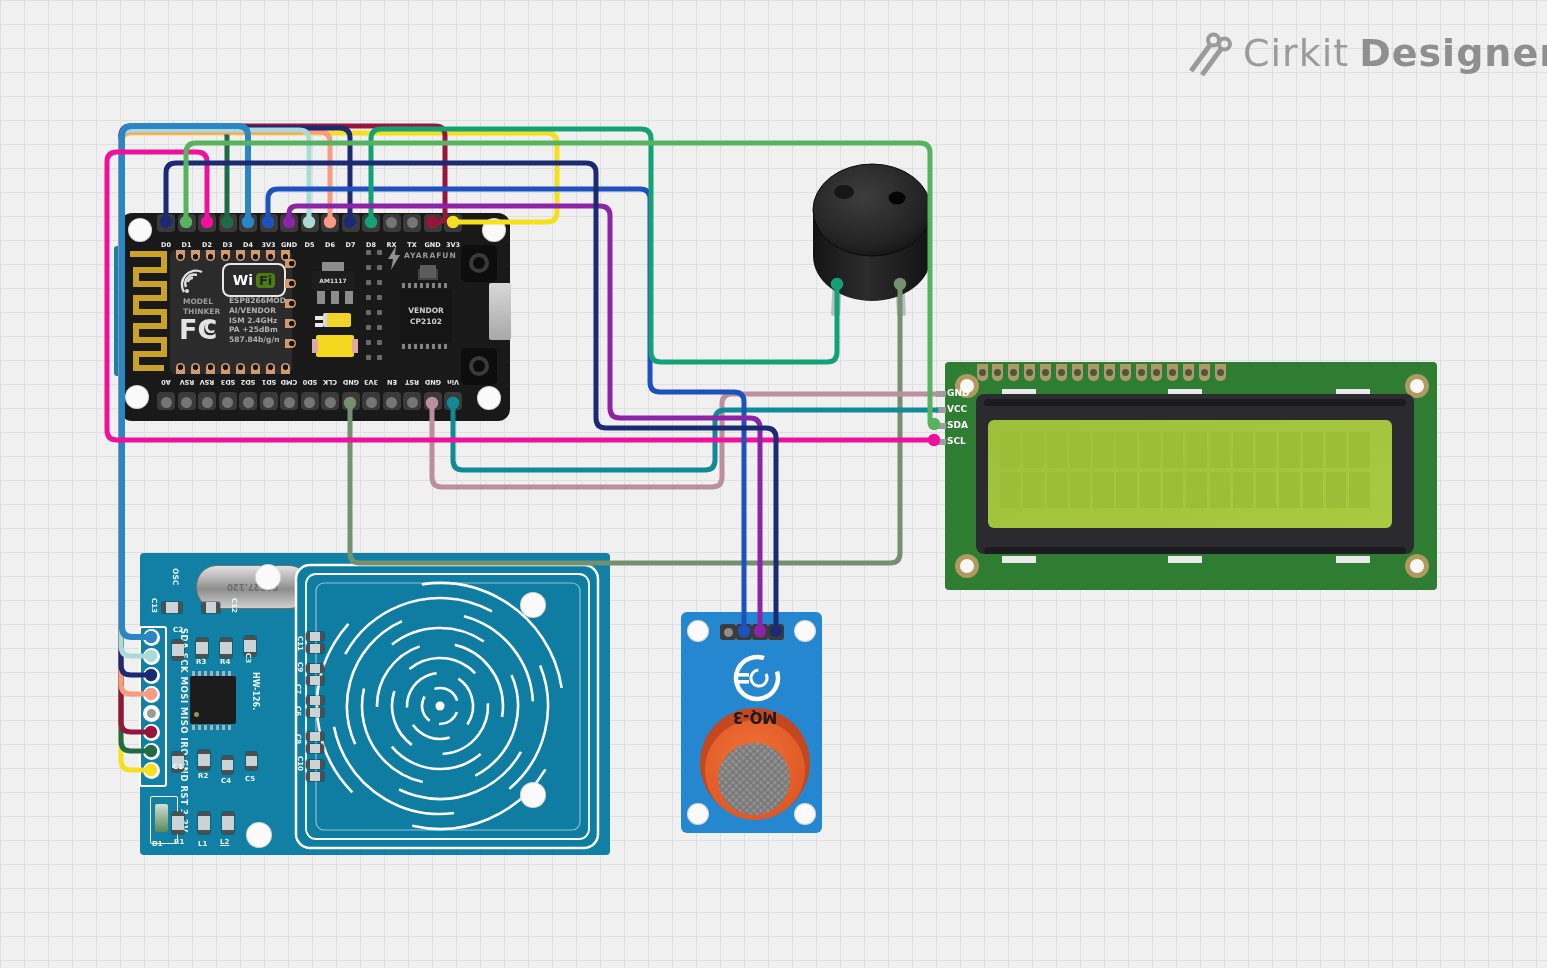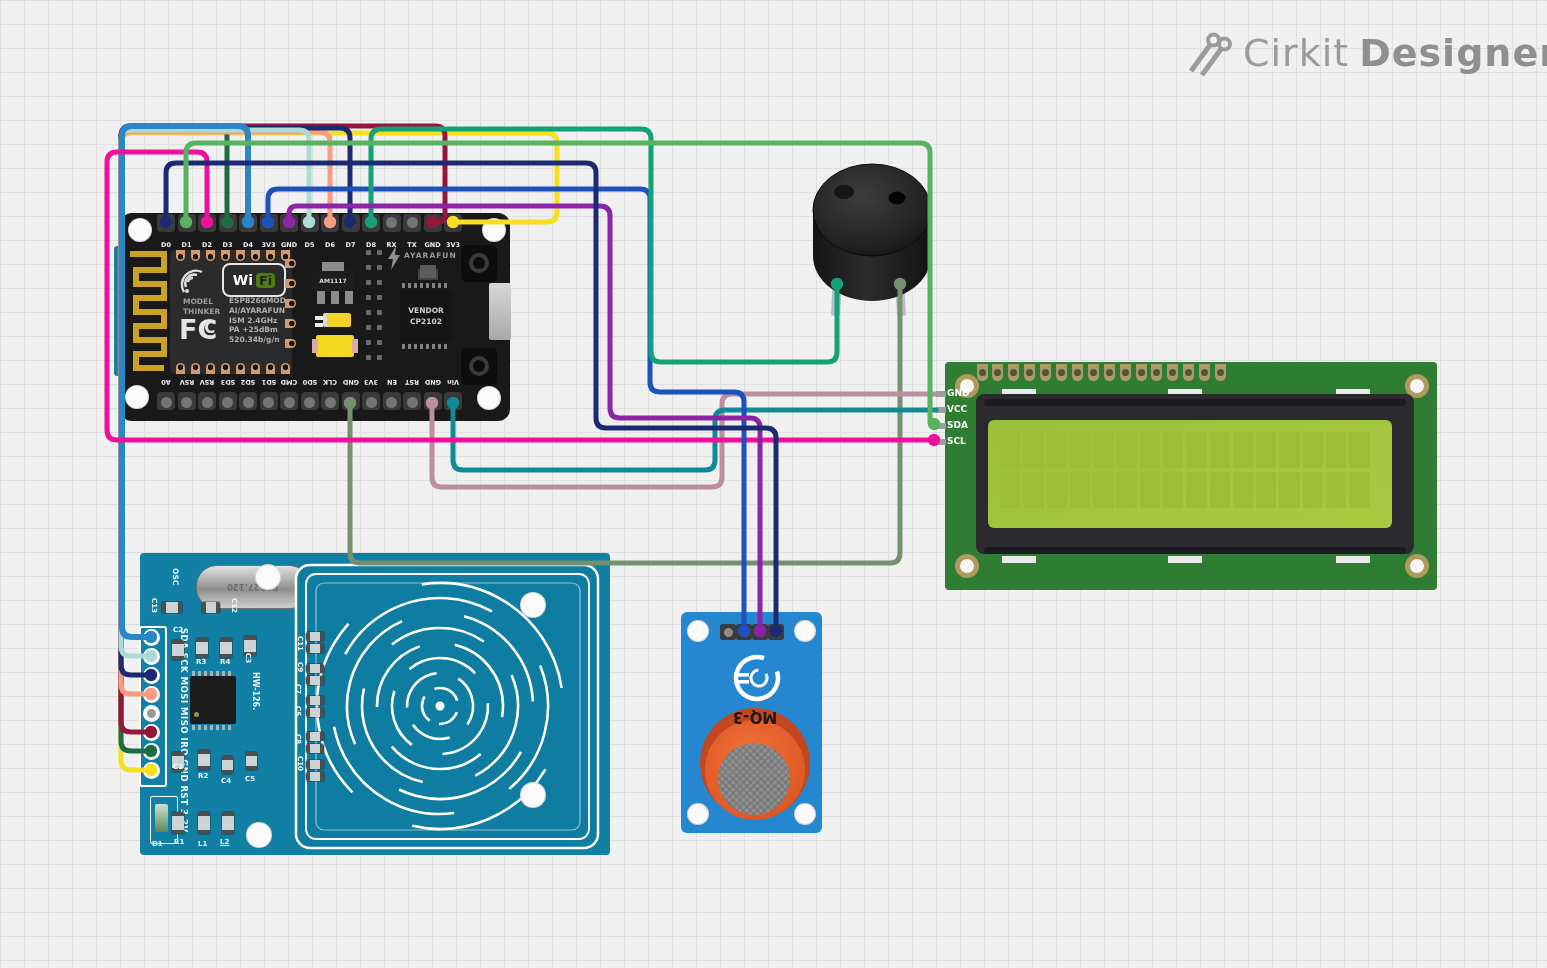--- a/index.html
+++ b/index.html
@@ -63,24 +63,24 @@
         <path d="M10 16 A4.5 4.5 0 0 1 15 12"></path>
       </g>
       <circle cx="9" cy="25" r="2" fill="#dedede"></circle>
     </svg>
     <div class="a" style="left:63px;top:84px;font-size:7.5px;font-weight:bold;color:#9e9e9e;line-height:10px;">
       <div>MODEL</div>
         <div>THINKER</div>
     </div>
     <div class="a" id="esp-lines" style="left:109px;top:83px;font-size:7.5px;font-weight:bold;color:#b0b0b0;line-height:9.8px;">
         <div>ESP8266MOD</div>
-        <div>AI/AYARAFUN</div>
+        <div>AI/VENDOR</div>
         <div>ISM 2.4GHz</div>
         <div>PA +25dBm</div>
-        <div>520.34b/g/n</div>
+        <div>587.84b/g/n</div>
       </div>
     <div class="a" style="left:59px;top:101px;color:#e4e4e4;font-weight:bold;">
       <span style="font-size:27px;">FC</span><span style="font-size:15px;margin-left:-13px;vertical-align:6px;">C</span>
     </div>
 
     <div class="a" style="left:202px;top:49px;width:22px;height:9px;background:#8c8c8c;"></div>
     <div class="a" style="left:192px;top:58px;width:42px;height:20px;background:#1d1d1d;color:#ddd;font-size:6px;font-weight:bold;text-align:center;line-height:20px;border-radius:2px;">AM1117</div>
 
     <div class="a" style="left:195px;top:103px;width:8px;height:4px;background:#e8e8e8;"></div>
     <div class="a" style="left:195px;top:110px;width:8px;height:4px;background:#e8e8e8;"></div>

